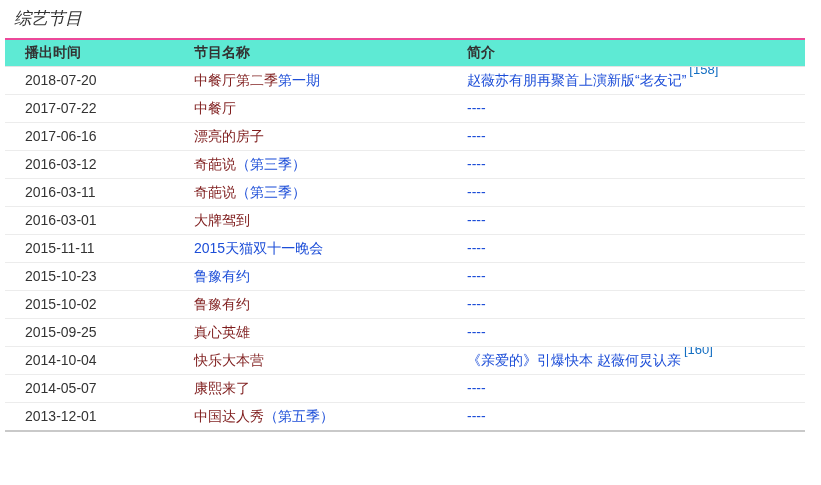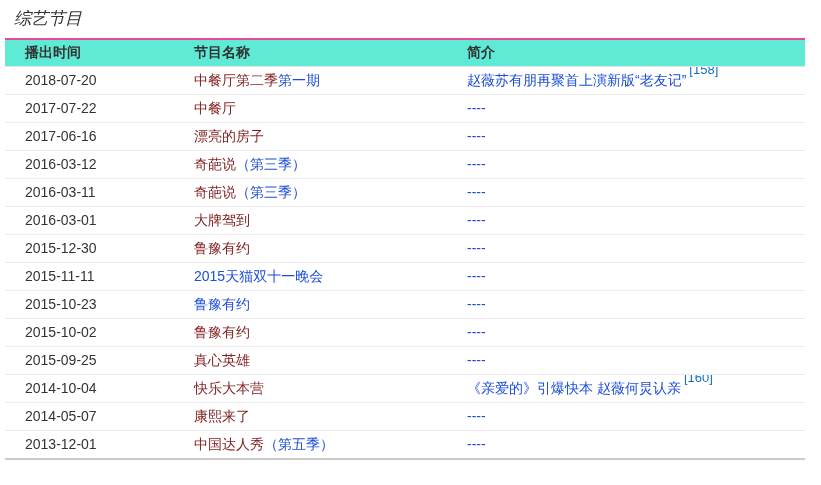--- a/index.html
+++ b/index.html
@@ -109,25 +109,20 @@
       <td>2016-03-11</td>
       <td><span class="link">奇葩说</span><span class="plain">（第三季）</span></td>
       <td><span class="plain">----</span><sup class="ref"></sup></td>
     </tr>
     <tr>
       <td>2016-03-01</td>
       <td><span class="link">大牌驾到</span><span class="plain"></span></td>
       <td><span class="plain">----</span><sup class="ref"></sup></td>
     </tr>
     <tr>
-      <td>2015-12-30</td>
-      <td><span class="link">鲁豫有约</span><span class="plain"></span></td>
-      <td><span class="plain">----</span><sup class="ref"></sup></td>
-    </tr>
-    <tr>
       <td>2015-11-11</td>
       <td><span class="link"></span><span class="plain">2015天猫双十一晚会</span></td>
       <td><span class="plain">----</span><sup class="ref"></sup></td>
     </tr>
     <tr>
       <td>2015-10-23</td>
       <td><span class="link"></span><span class="plain">鲁豫有约</span></td>
       <td><span class="plain">----</span><sup class="ref"></sup></td>
     </tr>
     <tr>

